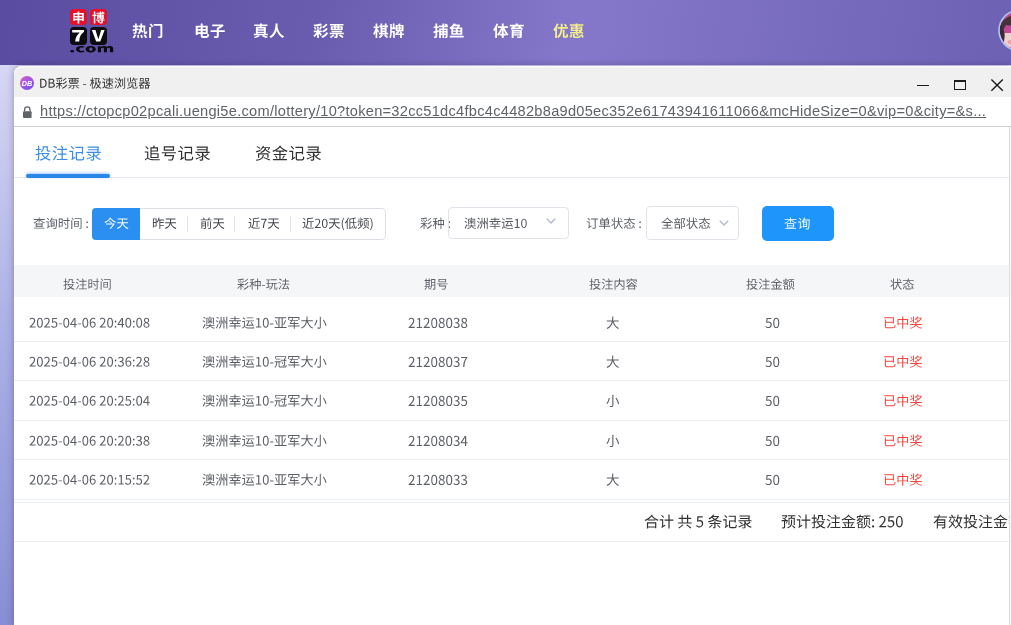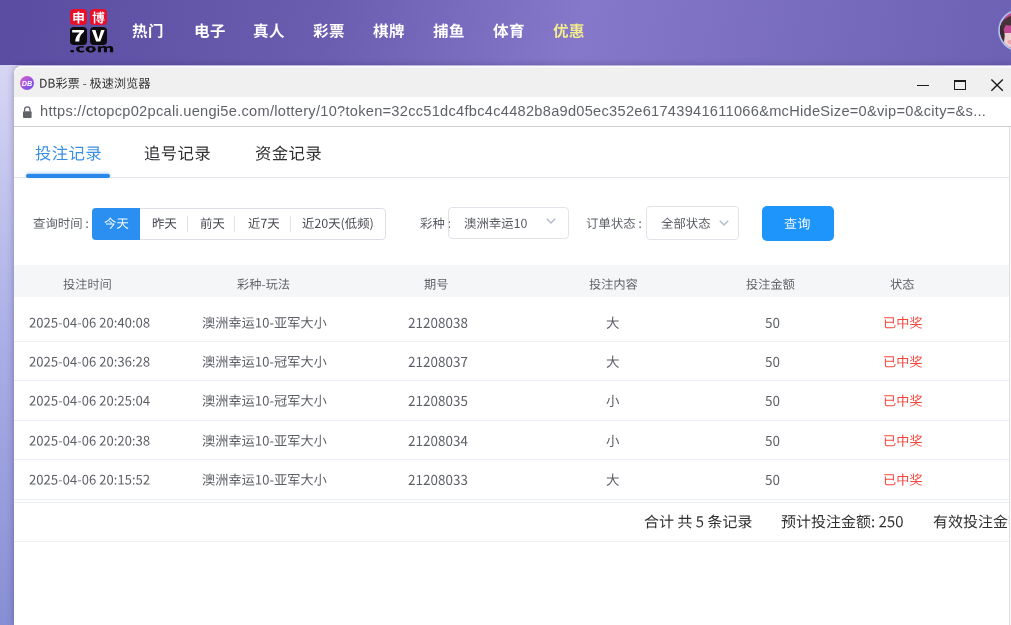--- a/index.html
+++ b/index.html
@@ -91,21 +91,21 @@
 <div style="position:absolute;left:917.3px;top:84.9px;width:11.7px;height:1.6px;background:#1b1b1b;"></div>
 <div style="position:absolute;left:953.9px;top:80px;width:11.8px;height:9.9px;border:1.5px solid #1b1b1b;border-top-width:2.4px;box-sizing:border-box;"></div>
 <svg style="position:absolute;left:990.9px;top:79px" width="12.2" height="12.2">
 <path d="M0.4 0.4 L11.8 11.8 M11.8 0.4 L0.4 11.8" stroke="#1b1b1b" stroke-width="1.4"></path>
     </svg>
 <div style="position:absolute;left:14px;top:97px;width:997px;height:30px;background:#ffffff;border-bottom:1px solid #cfcfcf;box-sizing:border-box;"></div>
 <svg style="position:absolute;left:22.6px;top:105.8px" width="8.6" height="12">
 <rect x="0" y="5.2" width="8.6" height="6.8" rx="1" fill="#5f6368"></rect>
 <path d="M1.6 5.5 V3.6 A2.7 2.7 0 0 1 7 3.6 V5.5" fill="none" stroke="#5f6368" stroke-width="1.3"></path>
     </svg>
-<div style="position:absolute;left:40px;top:103.3px;font-size:14.6px;letter-spacing:0.28px;color:#5f6368;white-space:nowrap;">https://ctopcp02pcali.uengi5e.com/lottery/10?token=32cc51dc4fbc4c4482b8a9d05ec352e61743941611066&amp;mcHideSize=0&amp;vip=0&amp;city=&amp;s...</div>
+<div style="position:absolute;left:40px;top:103.3px;font-size:14.6px;letter-spacing:0.28px;color:#5f6368;white-space:nowrap;text-decoration:underline;">https://ctopcp02pcali.uengi5e.com/lottery/10?token=32cc51dc4fbc4c4482b8a9d05ec352e61743941611066&amp;mcHideSize=0&amp;vip=0&amp;city=&amp;s...</div>
 <svg style="position:absolute;left:35.4px;top:145.0px;overflow:visible;" width="67.2" height="18.3">
       <path fill="#3a8ee6" d="M3 0.7V3.9H0.7V5.1H3V8.6C2.1 8.9 1.2 9.1 0.6 9.3L0.9 10.5L3 9.8V14.1C3 14.3 2.9 14.4 2.7 14.4C2.5 14.4 1.7 14.4 1 14.4C1.1 14.7 1.3 15.2 1.4 15.5C2.5 15.5 3.1 15.5 3.6 15.3C4 15.1 4.2 14.8 4.2 14.1V9.5L5.9 9L5.7 7.9L4.2 8.3V5.1H6.2V3.9H4.2V0.7ZM7.7 1.2V3C7.7 4.2 7.4 5.5 5.6 6.6C5.8 6.7 6.3 7.2 6.4 7.4C8.4 6.3 8.9 4.5 8.9 3.1V2.4H11.7V5C11.7 6.2 12 6.7 13.1 6.7C13.3 6.7 14.2 6.7 14.5 6.7C14.8 6.7 15.2 6.7 15.4 6.6C15.3 6.3 15.3 5.9 15.3 5.6C15.1 5.6 14.7 5.6 14.5 5.6C14.2 5.6 13.4 5.6 13.2 5.6C12.9 5.6 12.9 5.5 12.9 5V1.2ZM12.8 9C12.2 10.2 11.3 11.3 10.3 12.1C9.2 11.3 8.4 10.2 7.8 9ZM6.1 7.9V9H6.8L6.6 9.1C7.2 10.5 8.2 11.8 9.3 12.8C7.9 13.7 6.4 14.2 4.8 14.6C5.1 14.8 5.3 15.3 5.4 15.7C7.2 15.3 8.8 14.6 10.3 13.6C11.6 14.6 13.1 15.3 14.8 15.7C15 15.3 15.4 14.8 15.6 14.5C14 14.2 12.5 13.6 11.3 12.8C12.7 11.7 13.8 10.1 14.5 8.2L13.7 7.8L13.5 7.9Z M18.3 1.7C19.4 2.2 20.7 3 21.4 3.6L22.1 2.5C21.4 2 20.1 1.3 19 0.8ZM17.5 6.2C18.5 6.7 19.8 7.5 20.5 8L21.2 7C20.5 6.5 19.1 5.8 18.2 5.3ZM18 14.6 19 15.5C20 14 21.1 11.9 22 10.2L21.1 9.4C20.1 11.2 18.8 13.4 18 14.6ZM25.7 1C26.3 1.8 26.9 3 27.1 3.7L28.3 3.2C28 2.5 27.4 1.4 26.8 0.6ZM22.2 3.8V4.9H26.5V8.6H22.9V9.8H26.5V14H21.7V15.1H32.5V14H27.8V9.8H31.5V8.6H27.8V4.9H32.1V3.8Z M35.6 1.8C36.5 2.6 37.7 3.7 38.2 4.4L39.1 3.6C38.5 2.9 37.3 1.8 36.5 1.1ZM36.9 15.3V15.3C37.1 15 37.5 14.7 40.3 12.7C40.1 12.5 39.9 12 39.9 11.7L38.2 12.8V5.8H34.3V7H37V12.8C37 13.6 36.5 14.2 36.2 14.4C36.4 14.6 36.7 15.1 36.9 15.3ZM40.4 1.8V3H46.9V7.1H40.7V13.4C40.7 15 41.3 15.4 43.2 15.4C43.6 15.4 46.5 15.4 46.9 15.4C48.7 15.4 49.1 14.7 49.3 12C48.9 11.9 48.4 11.7 48.1 11.5C48 13.8 47.8 14.2 46.8 14.2C46.2 14.2 43.7 14.2 43.2 14.2C42.2 14.2 42 14.1 42 13.4V8.3H46.9V9.2H48.1V1.8Z M52.6 9.2C53.6 9.8 54.9 10.7 55.6 11.3L56.4 10.5C55.8 9.8 54.4 9 53.4 8.4ZM52.6 1.6V2.7H62.5L62.4 4.2H53.1V5.3H62.3L62.2 6.8H51.5V7.9H57.9V10.9C55.6 11.9 53.1 12.9 51.5 13.5L52.2 14.6C53.8 13.9 55.9 13 57.9 12.1V14.3C57.9 14.5 57.8 14.6 57.6 14.6C57.3 14.6 56.4 14.6 55.4 14.6C55.6 14.9 55.8 15.4 55.9 15.7C57.1 15.7 58 15.7 58.5 15.5C59 15.3 59.2 15 59.2 14.3V10.5C60.6 12.6 62.6 14.2 65.1 15C65.3 14.7 65.7 14.2 65.9 13.9C64.2 13.5 62.6 12.6 61.4 11.5C62.4 10.8 63.7 9.9 64.6 9.1L63.6 8.3C62.9 9 61.7 10 60.7 10.7C60 10 59.5 9.2 59.2 8.4V7.9H65.7V6.8H63.5C63.7 5.1 63.8 3.1 63.8 1.6L62.8 1.5L62.6 1.6Z"></path>
     </svg>
 <svg style="position:absolute;left:144.2px;top:145.0px;overflow:visible;" width="67.2" height="18.3">
       <path fill="#303133" d="M1.2 1.8C2.1 2.6 3.1 3.7 3.6 4.4L4.6 3.7C4.1 3 3 1.9 2.2 1.2ZM6.4 2.3V12.9L7.6 12.9H14.6V8.2H7.6V6.6H14V2.3H10.3C10.5 1.9 10.8 1.3 11 0.8L9.6 0.6C9.5 1.1 9.3 1.8 9.1 2.3ZM7.6 3.4H12.8V5.6H7.6ZM7.6 9.2H13.4V11.9H7.6ZM4.3 6.4H0.7V7.5H3.1V12.9C2.4 13.1 1.5 13.7 0.8 14.5L1.5 15.5C2.3 14.6 3.1 13.8 3.7 13.8C4 13.8 4.5 14.2 5.1 14.6C6.2 15.2 7.5 15.3 9.4 15.3C11.1 15.3 14 15.3 15.5 15.2C15.5 14.8 15.7 14.2 15.8 13.9C14.1 14.1 11.4 14.2 9.5 14.2C7.7 14.2 6.3 14.2 5.3 13.6C4.9 13.3 4.5 13.1 4.3 12.9Z M21 2.4H28.8V4.6H21ZM19.8 1.3V5.7H30.1V1.3ZM17.8 7.2V8.3H21.2C20.9 9.3 20.5 10.4 20.1 11.2H28.7C28.3 13.1 28 14 27.6 14.4C27.4 14.5 27.2 14.5 26.8 14.5C26.4 14.5 25.2 14.5 24 14.4C24.3 14.7 24.4 15.2 24.5 15.6C25.6 15.6 26.7 15.6 27.2 15.6C27.9 15.6 28.2 15.5 28.6 15.2C29.2 14.6 29.6 13.4 30 10.7C30.1 10.5 30.1 10.1 30.1 10.1H21.9L22.5 8.3H32V7.2Z M35.6 1.8C36.5 2.6 37.7 3.7 38.2 4.4L39.1 3.6C38.5 2.9 37.3 1.8 36.5 1.1ZM36.9 15.3V15.3C37.1 15 37.5 14.7 40.3 12.7C40.1 12.5 39.9 12 39.9 11.7L38.2 12.8V5.8H34.3V7H37V12.8C37 13.6 36.5 14.2 36.2 14.4C36.4 14.6 36.7 15.1 36.9 15.3ZM40.4 1.8V3H46.9V7.1H40.7V13.4C40.7 15 41.3 15.4 43.2 15.4C43.6 15.4 46.5 15.4 46.9 15.4C48.7 15.4 49.1 14.7 49.3 12C48.9 11.9 48.4 11.7 48.1 11.5C48 13.8 47.8 14.2 46.8 14.2C46.2 14.2 43.7 14.2 43.2 14.2C42.2 14.2 42 14.1 42 13.4V8.3H46.9V9.2H48.1V1.8Z M52.6 9.2C53.6 9.8 54.9 10.7 55.6 11.3L56.4 10.5C55.8 9.8 54.4 9 53.4 8.4ZM52.6 1.6V2.7H62.5L62.4 4.2H53.1V5.3H62.3L62.2 6.8H51.5V7.9H57.9V10.9C55.6 11.9 53.1 12.9 51.5 13.5L52.2 14.6C53.8 13.9 55.9 13 57.9 12.1V14.3C57.9 14.5 57.8 14.6 57.6 14.6C57.3 14.6 56.4 14.6 55.4 14.6C55.6 14.9 55.8 15.4 55.9 15.7C57.1 15.7 58 15.7 58.5 15.5C59 15.3 59.2 15 59.2 14.3V10.5C60.6 12.6 62.6 14.2 65.1 15C65.3 14.7 65.7 14.2 65.9 13.9C64.2 13.5 62.6 12.6 61.4 11.5C62.4 10.8 63.7 9.9 64.6 9.1L63.6 8.3C62.9 9 61.7 10 60.7 10.7C60 10 59.5 9.2 59.2 8.4V7.9H65.7V6.8H63.5C63.7 5.1 63.8 3.1 63.8 1.6L62.8 1.5L62.6 1.6Z"></path>
     </svg>
 <svg style="position:absolute;left:255.3px;top:145.0px;overflow:visible;" width="67.2" height="18.3">
       <path fill="#303133" d="M1.4 2.1C2.6 2.5 4.1 3.3 4.8 3.9L5.4 2.9C4.7 2.3 3.2 1.6 2 1.2ZM0.8 6.3 1.2 7.4C2.5 7 4.1 6.4 5.7 5.9L5.5 4.8C3.8 5.4 2 5.9 0.8 6.3ZM3 8.3V12.8H4.2V9.4H12.3V12.7H13.5V8.3ZM7.7 9.9C7.2 12.6 6 14 0.8 14.7C1 14.9 1.3 15.4 1.4 15.7C6.9 14.9 8.4 13.2 8.9 9.9ZM8.4 13.1C10.4 13.8 13.2 14.9 14.5 15.6L15.2 14.6C13.8 13.9 11.1 12.8 9.1 12.2ZM7.9 0.7C7.5 1.9 6.6 3.2 5.3 4.2C5.6 4.4 6 4.7 6.2 5C6.9 4.4 7.4 3.8 7.9 3.1H9.8C9.3 4.8 8.2 6.3 5.3 7.1C5.5 7.3 5.9 7.7 6 8C8.2 7.3 9.5 6.2 10.3 4.9C11.3 6.3 12.9 7.4 14.7 7.9C14.9 7.6 15.2 7.1 15.5 6.9C13.4 6.5 11.7 5.4 10.8 4C10.9 3.7 11 3.4 11.1 3.1H13.5C13.2 3.7 13 4.2 12.7 4.6L13.8 4.9C14.2 4.2 14.7 3.2 15.1 2.3L14.2 2.1L14 2.2H8.5C8.7 1.7 8.9 1.3 9.1 0.9Z M20 10.8C20.6 11.7 21.3 13 21.5 13.8L22.6 13.3C22.3 12.5 21.7 11.3 21 10.4ZM28.7 10.4C28.3 11.3 27.6 12.6 27 13.4L28 13.8C28.6 13.1 29.3 11.9 29.9 10.8ZM24.9 0.5C23.4 2.9 20.4 4.8 17.3 5.8C17.6 6.1 17.9 6.6 18.1 7C19 6.6 19.9 6.2 20.7 5.8V6.7H24.3V8.9H18.6V10H24.3V14.1H17.9V15.2H32V14.1H25.6V10H31.3V8.9H25.6V6.7H29.2V5.7C30 6.2 30.9 6.6 31.8 6.9C32 6.6 32.4 6.1 32.6 5.8C30.2 5.1 27.3 3.4 25.7 1.6L26.1 1ZM29 5.5H21.1C22.6 4.7 23.9 3.7 25 2.5C26.1 3.6 27.5 4.7 29 5.5Z M35.6 1.8C36.5 2.6 37.7 3.7 38.2 4.4L39.1 3.6C38.5 2.9 37.3 1.8 36.5 1.1ZM36.9 15.3V15.3C37.1 15 37.5 14.7 40.3 12.7C40.1 12.5 39.9 12 39.9 11.7L38.2 12.8V5.8H34.3V7H37V12.8C37 13.6 36.5 14.2 36.2 14.4C36.4 14.6 36.7 15.1 36.9 15.3ZM40.4 1.8V3H46.9V7.1H40.7V13.4C40.7 15 41.3 15.4 43.2 15.4C43.6 15.4 46.5 15.4 46.9 15.4C48.7 15.4 49.1 14.7 49.3 12C48.9 11.9 48.4 11.7 48.1 11.5C48 13.8 47.8 14.2 46.8 14.2C46.2 14.2 43.7 14.2 43.2 14.2C42.2 14.2 42 14.1 42 13.4V8.3H46.9V9.2H48.1V1.8Z M52.6 9.2C53.6 9.8 54.9 10.7 55.6 11.3L56.4 10.5C55.8 9.8 54.4 9 53.4 8.4ZM52.6 1.6V2.7H62.5L62.4 4.2H53.1V5.3H62.3L62.2 6.8H51.5V7.9H57.9V10.9C55.6 11.9 53.1 12.9 51.5 13.5L52.2 14.6C53.8 13.9 55.9 13 57.9 12.1V14.3C57.9 14.5 57.8 14.6 57.6 14.6C57.3 14.6 56.4 14.6 55.4 14.6C55.6 14.9 55.8 15.4 55.9 15.7C57.1 15.7 58 15.7 58.5 15.5C59 15.3 59.2 15 59.2 14.3V10.5C60.6 12.6 62.6 14.2 65.1 15C65.3 14.7 65.7 14.2 65.9 13.9C64.2 13.5 62.6 12.6 61.4 11.5C62.4 10.8 63.7 9.9 64.6 9.1L63.6 8.3C62.9 9 61.7 10 60.7 10.7C60 10 59.5 9.2 59.2 8.4V7.9H65.7V6.8H63.5C63.7 5.1 63.8 3.1 63.8 1.6L62.8 1.5L62.6 1.6Z"></path>
     </svg>
 <div style="position:absolute;left:14px;top:177px;width:994.6px;height:1px;background:#e4e7ed;"></div>

